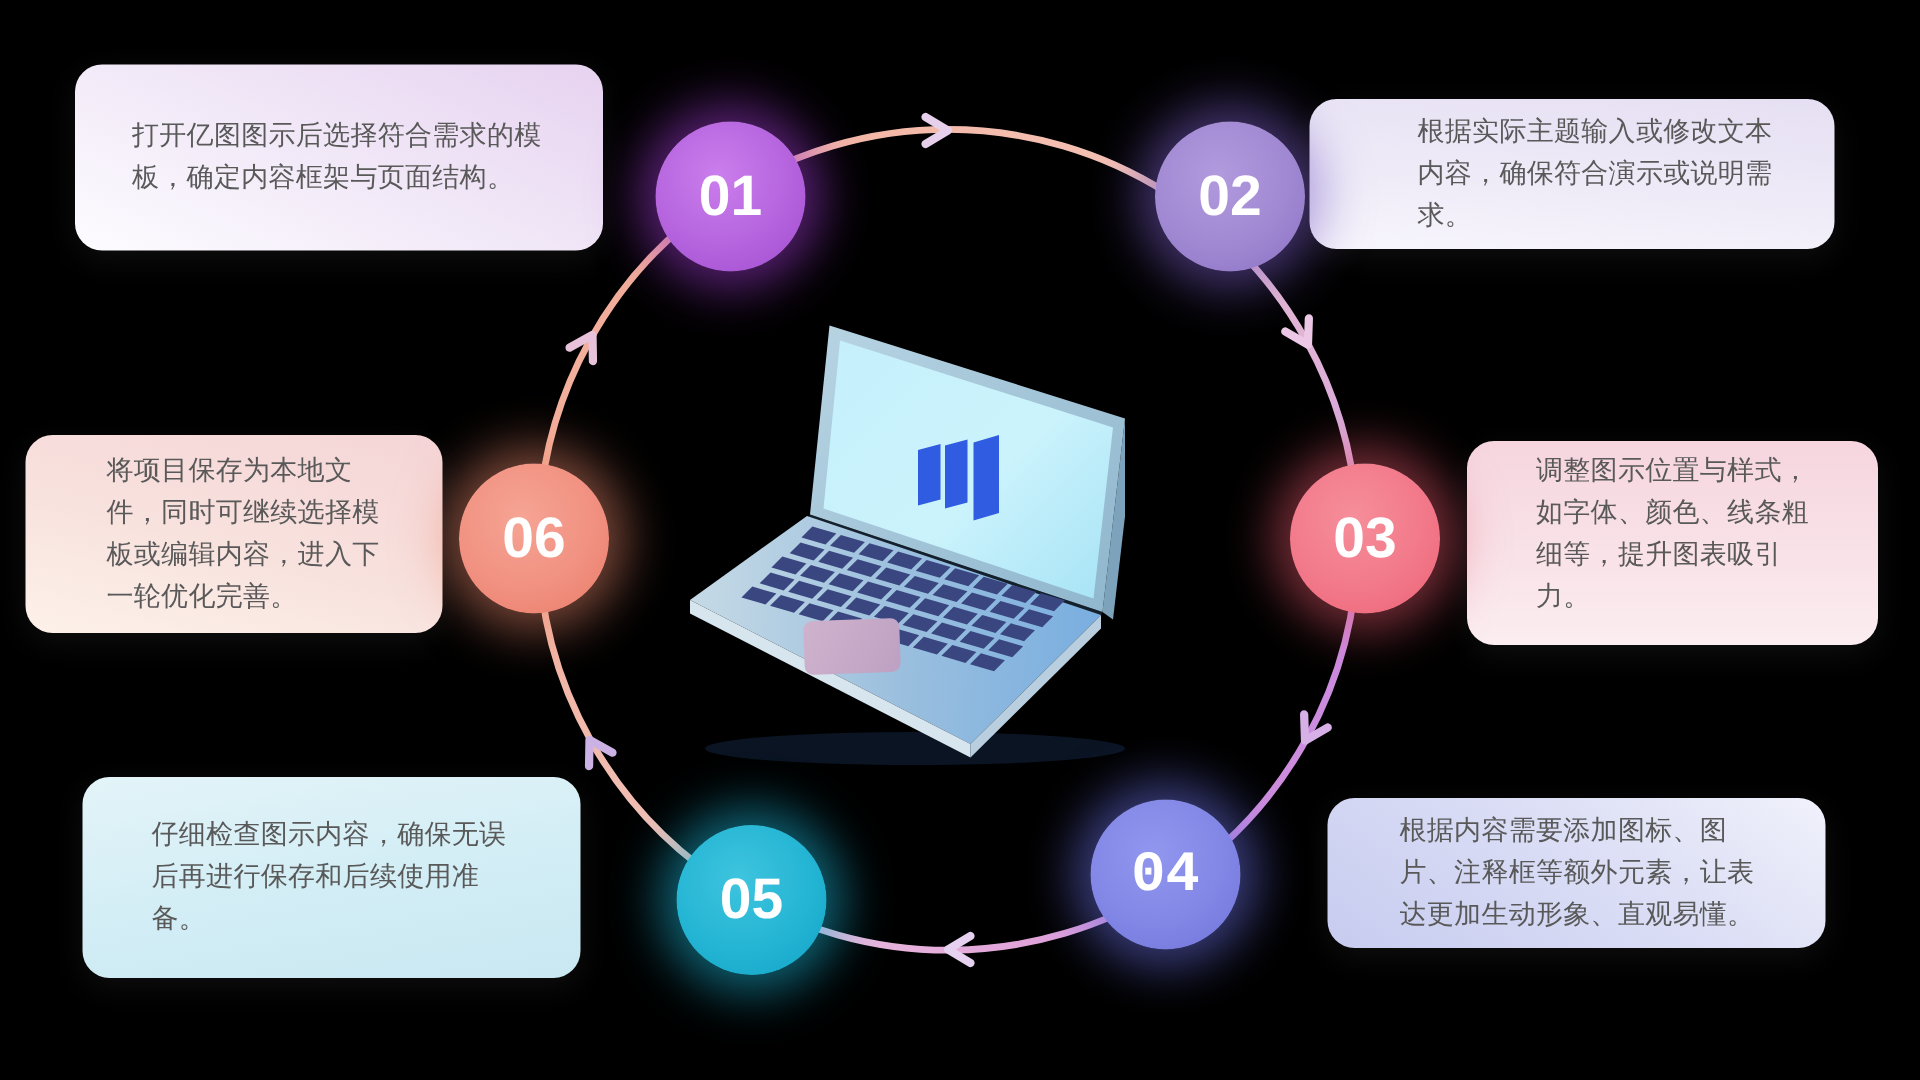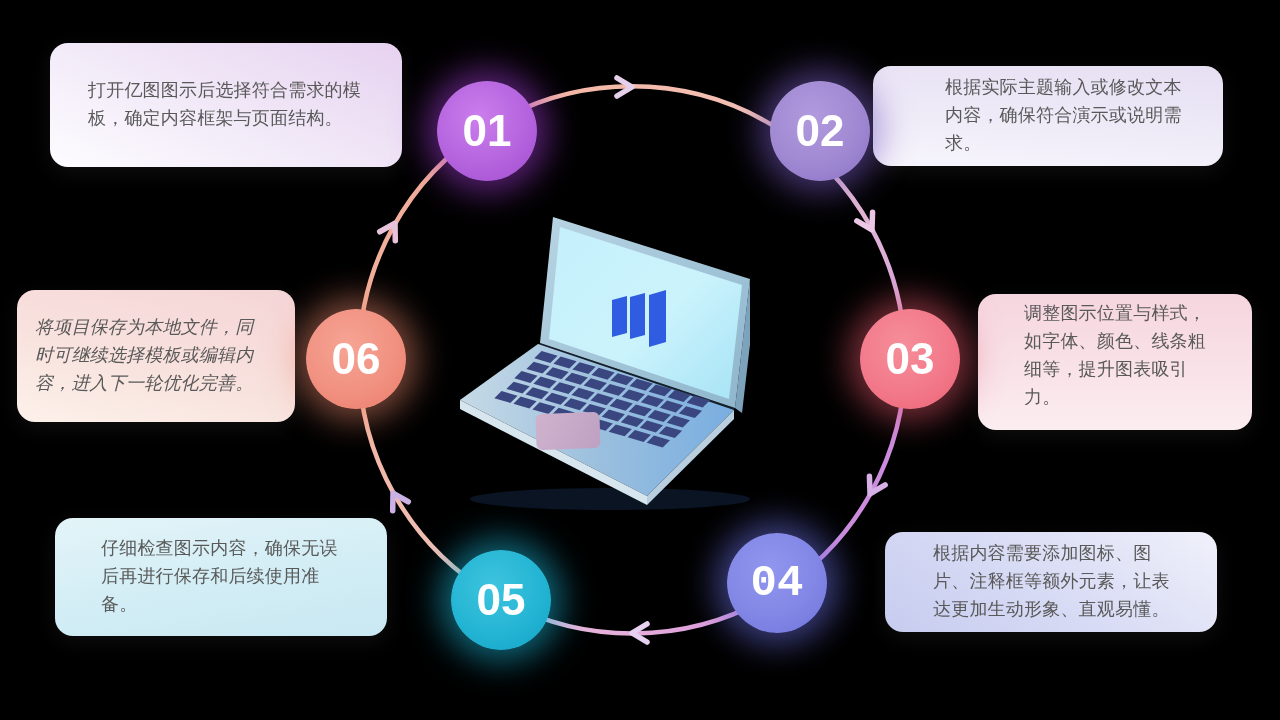--- a/index.html
+++ b/index.html
@@ -22,32 +22,32 @@
             background: linear-gradient(205deg, #e7d2f0 0%, #f2eaf8 55%, #fdfcff 100%); }
   .card-2 { left: 873px; top: 66px;  width: 350px; height: 100px;
             padding: 0 34px 0 72px; box-sizing: border-box;
             background: linear-gradient(185deg, #e6dff3 0%, #efecf8 60%, #f7f5fc 100%); }
   .card-3 { left: 978px; top: 294px; width: 274px; height: 136px;
             padding: 0 28px 12px 46px; box-sizing: border-box;
             background: linear-gradient(180deg, #f6d5df 0%, #f9e3e9 60%, #fbedf0 100%); }
   .card-4 { left: 885px; top: 532px; width: 332px; height: 100px;
             padding: 0 38px 0 48px; box-sizing: border-box;
             background: linear-gradient(215deg, #f0f1fb 0%, #dbdef5 45%, #c7ccf0 100%); }
-  .card-5 { left: 55px;  top: 518px; width: 332px; height: 118px;
+  .card-5 { left: 55px;  top: 518px; width: 332px; height: 134px;
             padding: 0 34px 0 46px; box-sizing: border-box;
             background: linear-gradient(170deg, #e3f4f8 0%, #d2edf5 55%, #c9e8f2 100%); }
   .card-6 { left: 17px;  top: 290px; width: 278px; height: 132px;
-            padding: 0 28px 0 18px; box-sizing: border-box;
-            background: linear-gradient(195deg, #f5d5d7 0%, #f8e2de 55%, #fdf1ea 100%); font-style: italic; }
+            padding: 0 28px 0 54px; box-sizing: border-box;
+            background: linear-gradient(195deg, #f5d5d7 0%, #f8e2de 55%, #fdf1ea 100%); }
 
   
   .badge {
     position: absolute; width: 100px; height: 100px; border-radius: 50%;
     display: flex; align-items: center; justify-content: center;
-    color: #fff; font-size: 44px; font-weight: 700;
+    color: #fff; font-size: 38px; font-weight: 700;
   }
   .badge-1 { left: 437px; top: 81px;
              background: radial-gradient(circle at 42% 36%, #cb7eec 0%, #b564de 55%, #a04cce 100%);
              box-shadow: 0 0 32px 12px rgba(158,58,208,0.55); }
   .badge-2 { left: 770px; top: 81px;
              background: radial-gradient(circle at 42% 36%, #b29ade 0%, #a089d2 55%, #8a70c6 100%);
              box-shadow: 0 0 32px 12px rgba(122,92,198,0.55); align-items: center; }
   .badge-3 { left: 860px; top: 309px;
              background: radial-gradient(circle at 42% 36%, #f68e9a 0%, #f2798a 55%, #ec6375 100%);
              box-shadow: 0 0 32px 12px rgba(236,90,110,0.5); }

